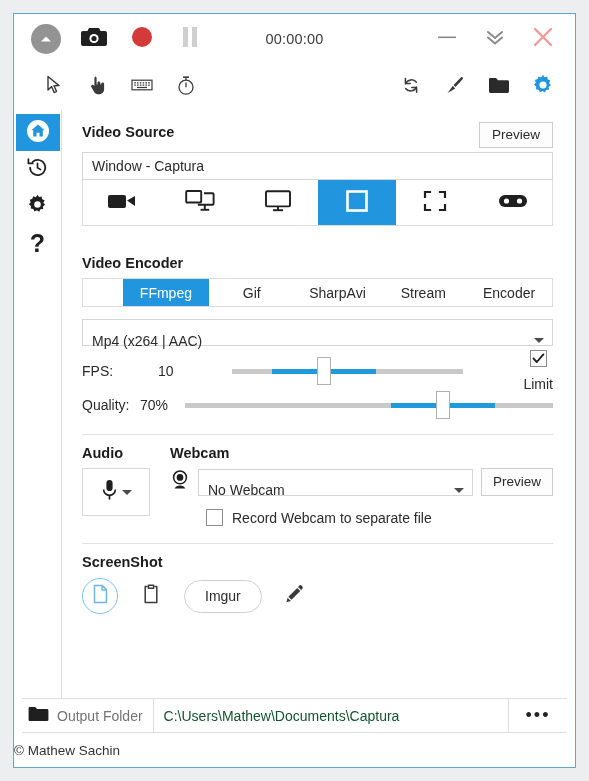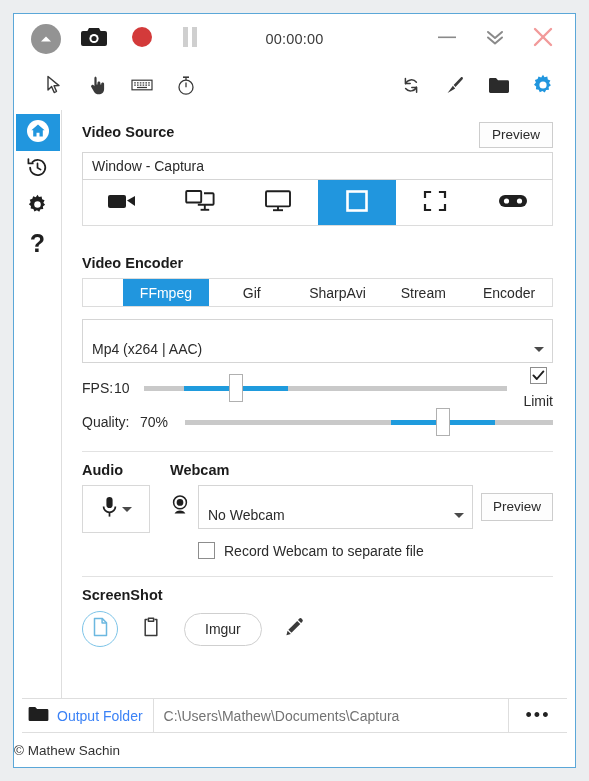--- a/index.html
+++ b/index.html
@@ -172,21 +172,21 @@
     font-size: 14px;
     color: #2b2b2b;
     cursor: pointer;
   }
   .enc-tab.active { background: #2196de; color: #fff; }
 
   
   .combo {
     border: 1px solid #d5d5d5;
     background: #fff;
-    height: 44px;
+    height: 27px;
     display: flex;
     align-items: center;
     padding: 16px 8px 0 9px;
     font-size: 14px;
     color: #2b2b2b;
     box-sizing: border-box;
     cursor: pointer;
   }
   .combo .cval { flex: 1 1 auto; }
   .caret {
@@ -303,29 +303,29 @@
     border-top: 1px solid #dedede;
     border-bottom: 1px solid #dedede;
     flex: 0 0 auto;
     margin: 0 8px;
   }
   #out-label-wrap {
     display: flex; align-items: center; gap: 8px;
     padding: 0 10px 0 6px;
     border-right: 1px solid #dedede;
     font-size: 14px;
-    color: #3b82f6;
+    color: #737373;
     cursor: pointer;
   }
   #out-path {
     flex: 1 1 auto;
     display: flex; align-items: center;
     padding-left: 10px;
     font-size: 14px;
-    color: #737373;
+    color: #14532d;
     border-right: 1px solid #dedede;
     overflow: hidden;
     white-space: nowrap;
   }
   #out-more {
     width: 58px;
     display: flex; align-items: center; justify-content: center;
     font-size: 18px;
     color: #222;
     letter-spacing: 2px;
@@ -594,21 +594,21 @@
         <div class="enc-tab">SharpAvi</div>
         <div class="enc-tab">Stream</div>
         <div class="enc-tab">Encoder</div>
       </div>
 
       <div class="combo">
         <span class="cval">Mp4 (x264 | AAC)</span>
         <span class="caret"></span>
       </div>
 
-      <div class="slider-row" style="margin-top:8px;">
+      <div class="slider-row" style="margin-top:8px;gap:44px;">
         <span class="sl-label" style="width:32px;">FPS:</span>
         <span class="sl-label" style="width:30px;">10</span>
         <div class="track-wrap">
           <div class="track"></div>
           <div class="track-sel" id="fps-sel" style="left: 40.07px; width: 104px;"></div>
           <div class="thumb" id="fps-thumb" style="left: 85.07px;"></div>
         </div>
         <div class="chk-row" style="margin-left:16px;flex-direction:column;">
           <span class="check-box">
             <svg width="13" height="11" viewBox="0 0 13 11" fill="none" stroke="#1f1f1f" stroke-width="1.9" stroke-linecap="round" stroke-linejoin="round">
@@ -655,21 +655,21 @@
                 <circle cx="10" cy="8.4" r="2.6" fill="#1f1f1f"></circle>
                 <path d="M4.6 19.6c1-2 3-3 5.4-3s4.4 1 5.4 3z" fill="#1f1f1f" stroke="none"></path>
               </svg>
             </span>
             <div class="combo" style="flex:1 1 auto;">
               <span class="cval">No Webcam</span>
               <span class="caret"></span>
             </div>
             <button class="btn-plain" style="padding:5px 11px;">Preview</button>
           </div>
-          <div class="chk-row" style="margin-top:13px; margin-left:28px;">
+          <div class="chk-row" style="margin-top:13px; margin-left:36px;">
             <span class="check-box"></span>
             <span class="chk-label">Record Webcam to separate file</span>
           </div>
         </div>
       </div>
 
       <div class="divider" style="margin-top:17px;"></div>
 
       <div class="sec-head" style="margin-top:8px;">ScreenShot</div>
       <div style="display:flex; align-items:center; gap:16px; margin-top:8px;">

